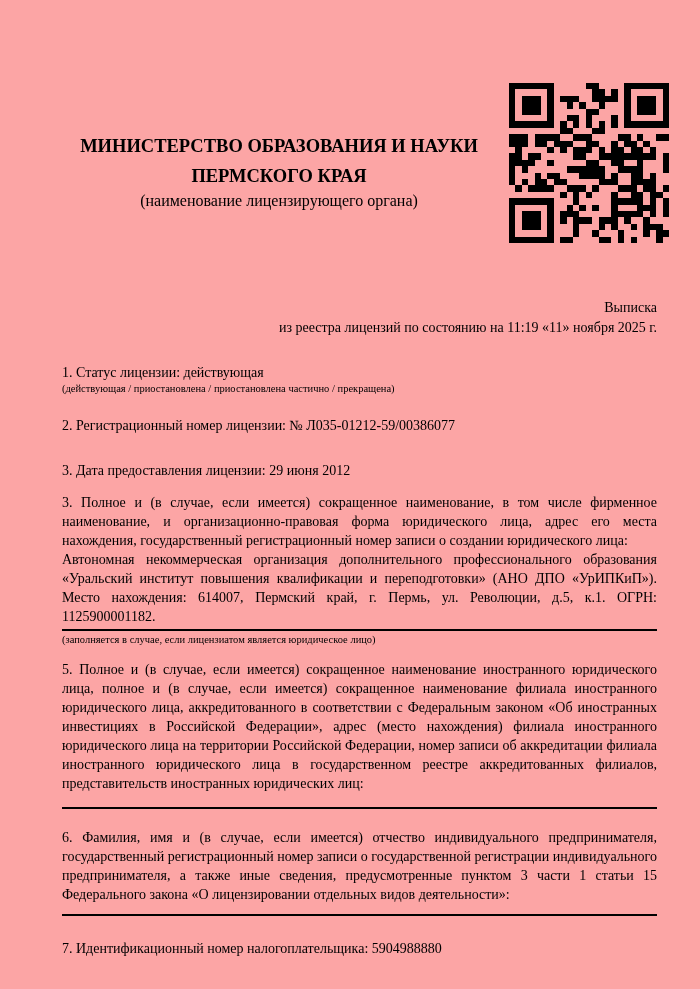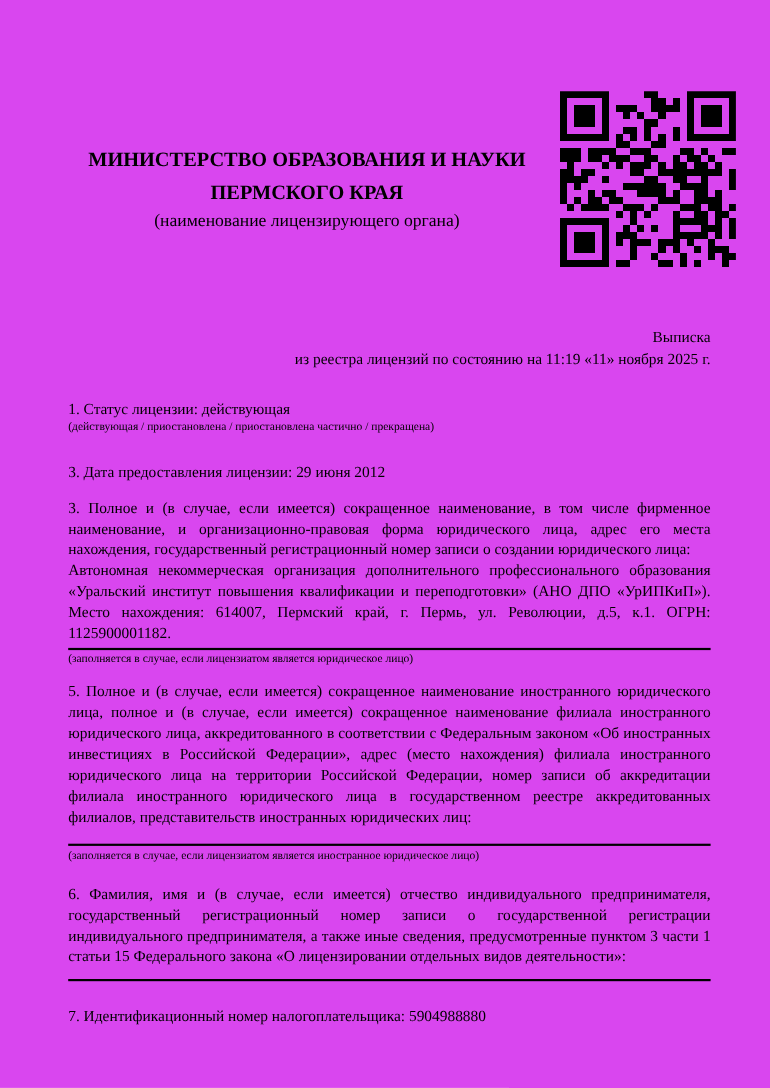--- a/index.html
+++ b/index.html
@@ -6,22 +6,22 @@
   html, body { background: #ffffff; }
   body {
     width: 700px; height: 989px;
     font-family: "Liberation Serif", serif;
     color: #000;
     overflow: hidden;
   }
   .page {
     position: relative;
     width: 700px; height: 989px;
-    padding: 0 54px 0 62px;
-    background: #d946ef;
+    padding: 0 43px 0 62px;
+    background: #fca5a5;
   }
   .qr {
     position: absolute;
     top: 83px; right: 31px;
     width: 160px; height: 160px;
   }
   .qr svg { width: 100%; height: 100%; display: block; }
 
   .header-block {
     padding-top: 131px;
@@ -411,31 +411,31 @@
   <div class="title-block">
     <div>Выписка</div>
     <div>из реестра лицензий по состоянию на 11:19 «11» ноября 2025 г.</div>
   </div>
 
   <div class="items">
 
     <div class="item-line">1. Статус лицензии: действующая</div>
     <div class="caption-center">(действующая / приостановлена / приостановлена частично / прекращена)</div>
 
+    <div class="item-line m-item2">2. Регистрационный номер лицензии: № Л035-01212-59/00386077</div>
 
     <div class="item-line m-item3">3. Дата предоставления лицензии: 29 июня 2012</div>
 
     <p class="just m-item4">3. Полное и (в случае, если имеется) сокращенное наименование, в том числе фирменное наименование, и организационно-правовая форма юридического лица, адрес его места нахождения, государственный регистрационный номер записи о создании юридического лица:</p>
     <p class="just">Автономная некоммерческая организация дополнительного профессионального образования «Уральский институт повышения квалификации и переподготовки» (АНО ДПО «УрИПКиП»). Место нахождения: 614007, Пермский край, г. Пермь, ул. Революции, д.5, к.1. ОГРН: 1125900001182.</p>
     <hr class="sep sep-4">
     <div class="caption-center cap-4">(заполняется в случае, если лицензиатом является юридическое лицо)</div>
 
     <p class="just m-item5">5. Полное и (в случае, если имеется) сокращенное наименование иностранного юридического лица, полное и (в случае, если имеется) сокращенное наименование филиала иностранного юридического лица, аккредитованного в соответствии с Федеральным законом «Об иностранных инвестициях в Российской Федерации», адрес (место нахождения) филиала иностранного юридического лица на территории Российской Федерации, номер записи об аккредитации филиала иностранного юридического лица в государственном реестре аккредитованных филиалов, представительств иностранных юридических лиц:</p>
     <hr class="sep sep-5">
-    <div class="caption-center cap-5">(заполняется в случае, если лицензиатом является иностранное юридическое лицо)</div>
 
     <p class="just m-item6">6. Фамилия, имя и (в случае, если имеется) отчество индивидуального предпринимателя, государственный регистрационный номер записи о государственной регистрации индивидуального предпринимателя, а также иные сведения, предусмотренные пунктом 3 части 1 статьи 15 Федерального закона «О лицензировании отдельных видов деятельности»:</p>
     <hr class="sep sep-6">
 
     <div class="item-line m-item7">7. Идентификационный номер налогоплательщика: 5904988880</div>
 
   </div>
 
 </div>
 

